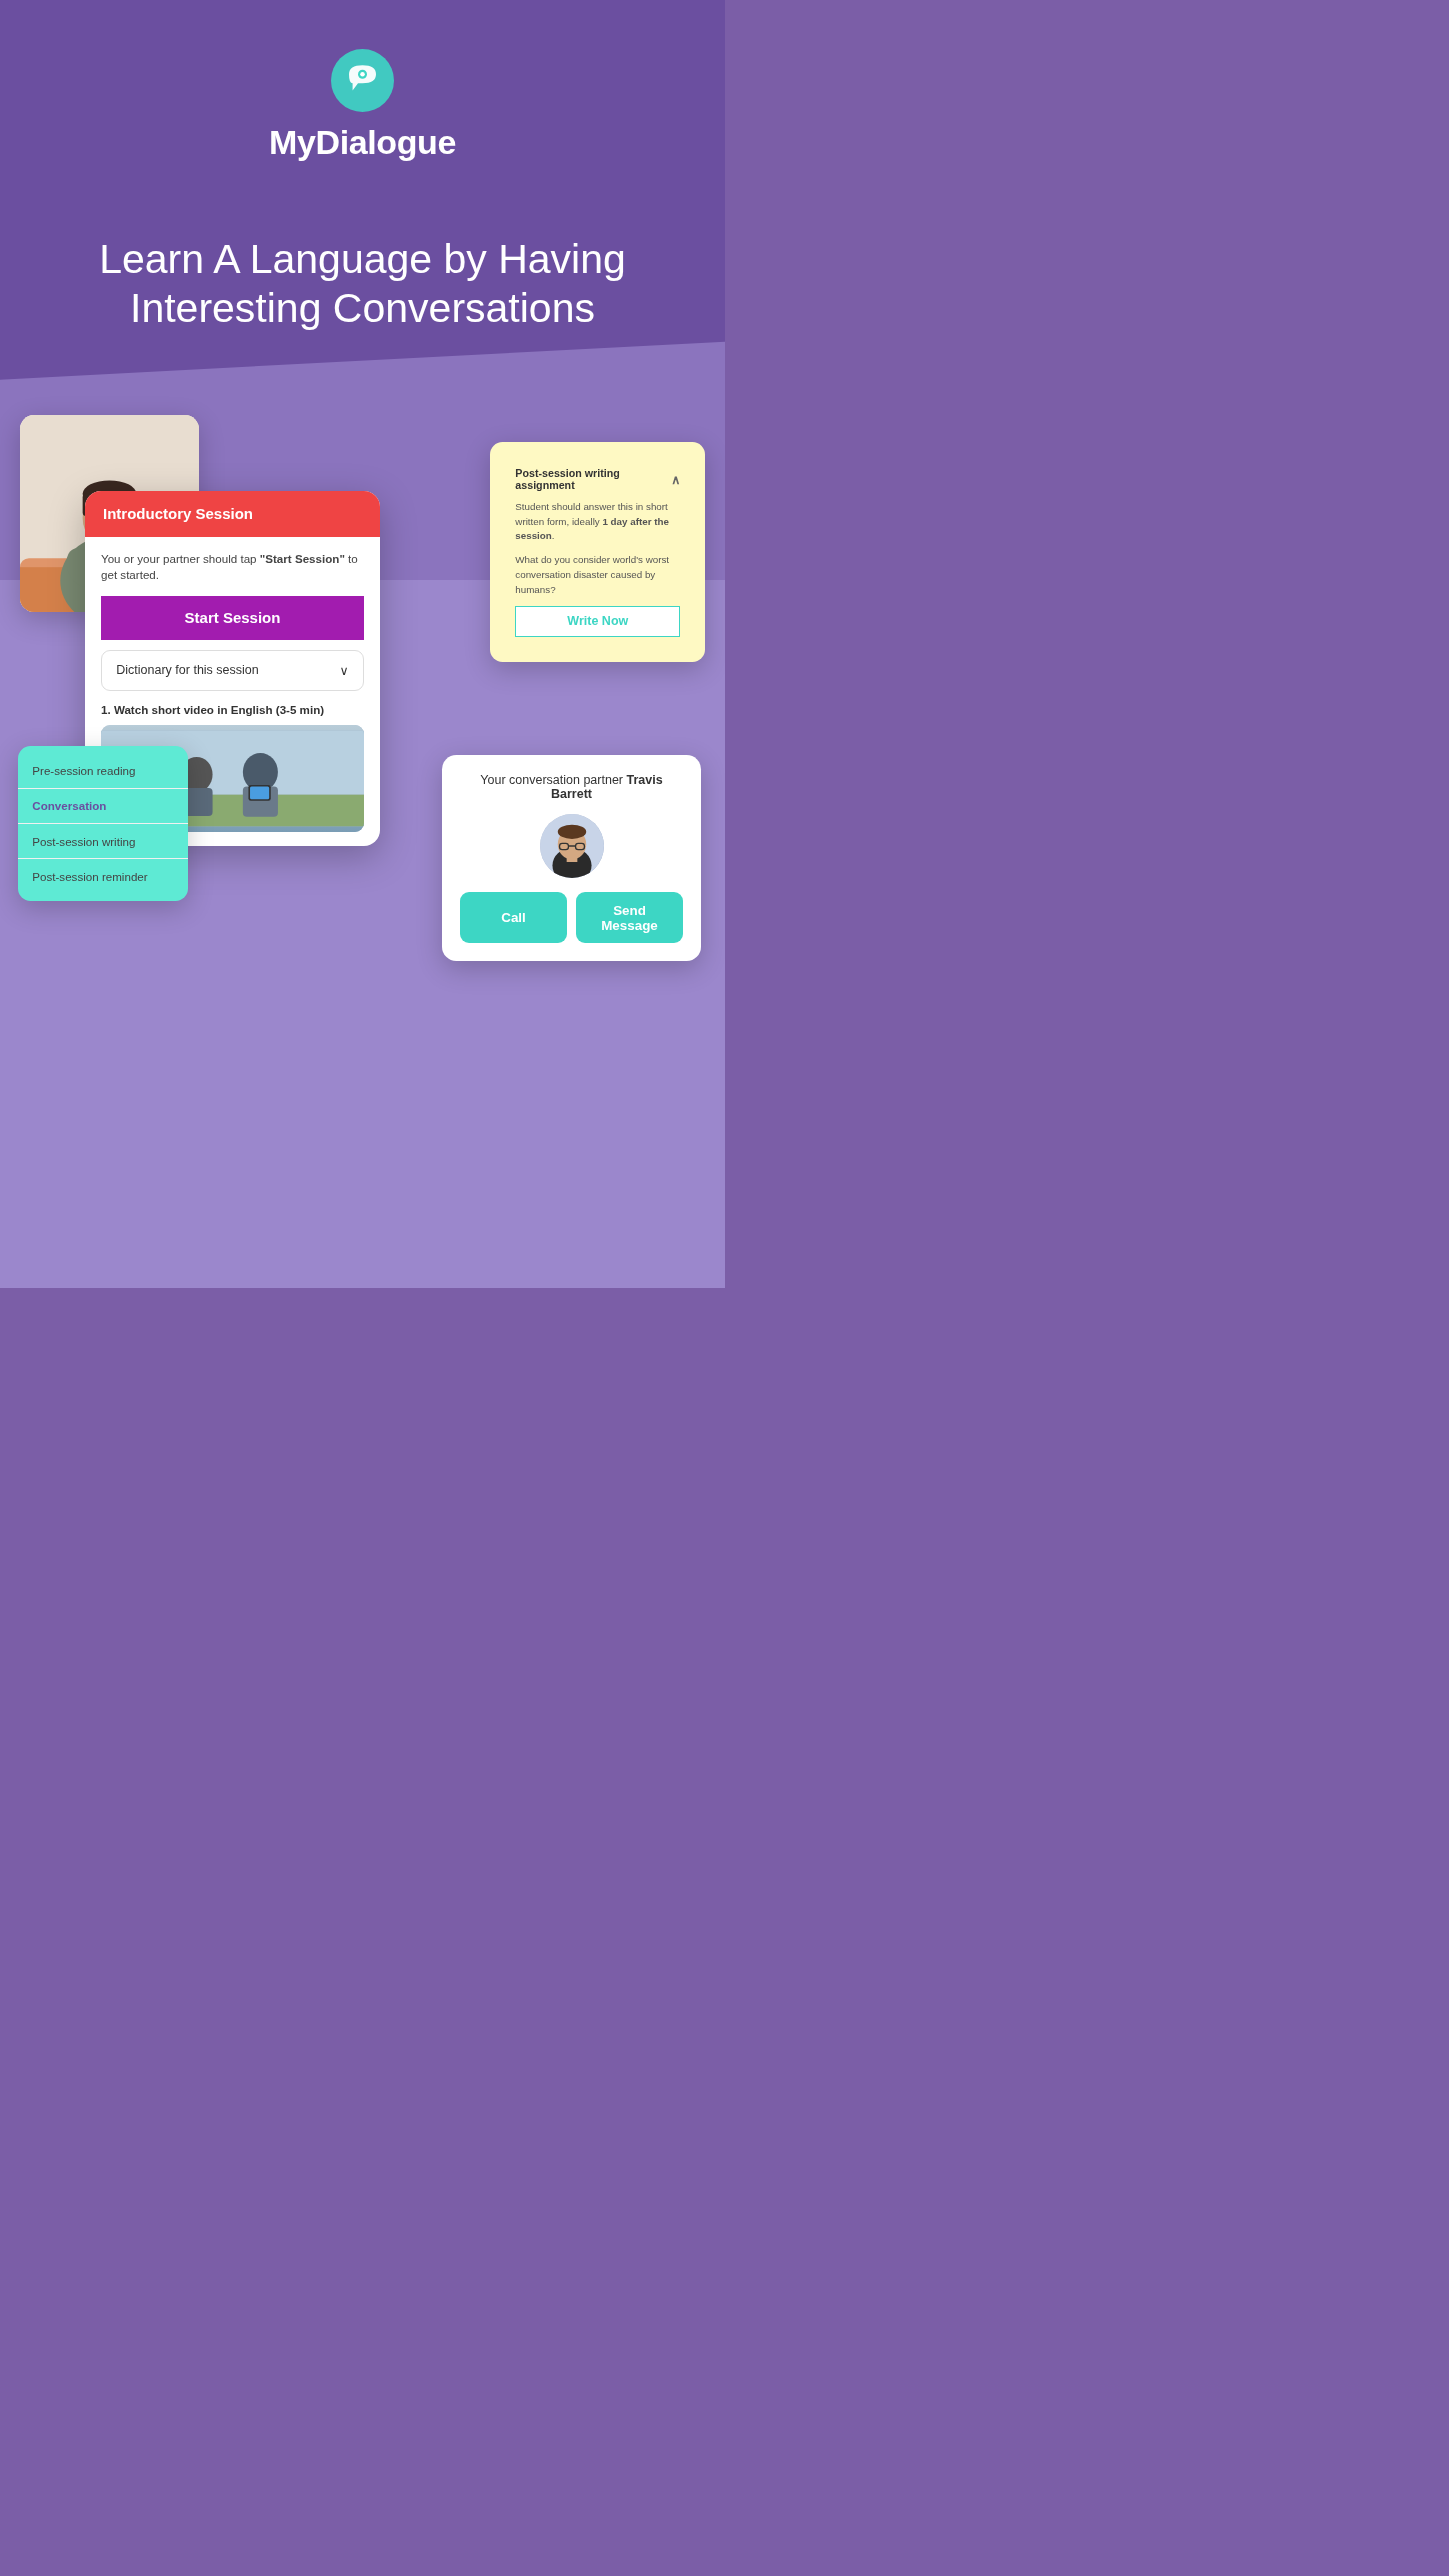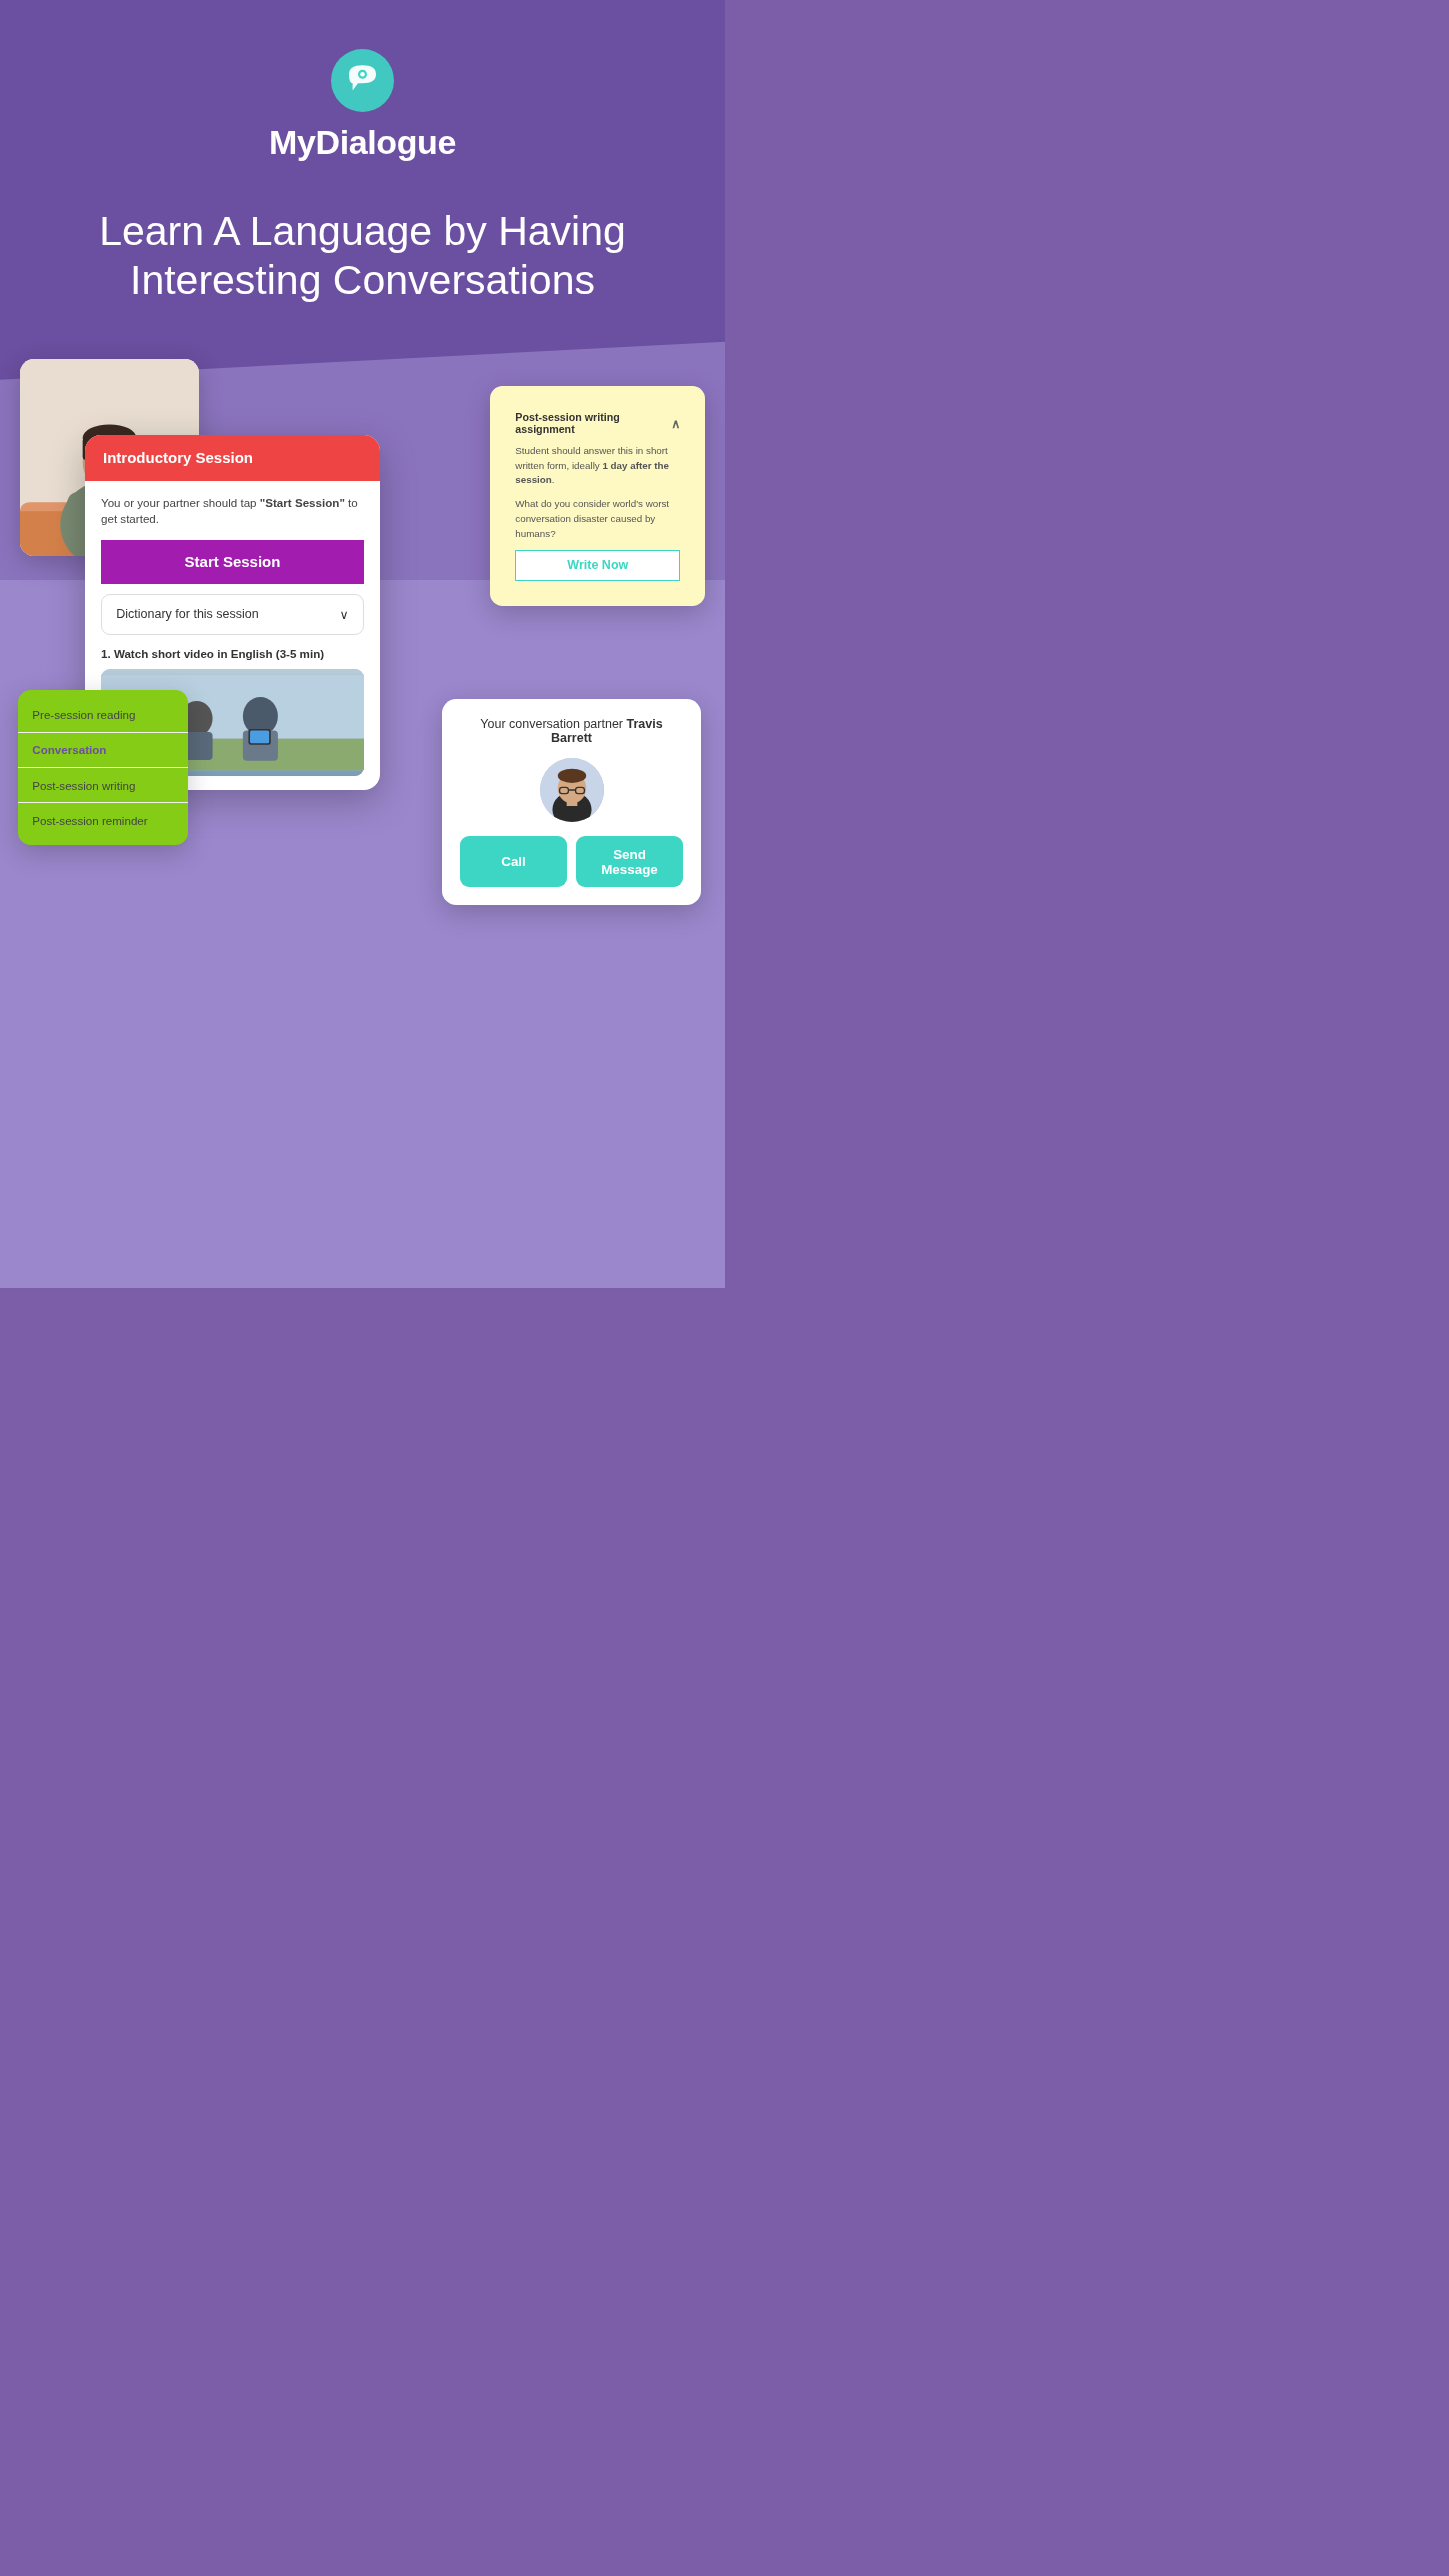--- a/index.html
+++ b/index.html
@@ -45,20 +45,21 @@
       border-radius: 0 0 50% 50% / 0 0 107px 107px;
       transform: rotate(-3deg);
     }
 
     .page-content {
       position: relative;
       z-index: 1;
       display: flex;
       flex-direction: column;
       align-items: center;
+      gap: 28px;
     }
 
     
     .header {
       display: flex;
       flex-direction: column;
       align-items: center;
       padding-top: 49px;
       padding-bottom: 18px;
     }
@@ -263,21 +264,21 @@
       cursor: pointer;
       text-align: center;
     }
 
     
     .menu-card {
       position: absolute;
       left: 18px;
       top: 340px;
       width: 170px;
-      background: #84cc16;
+      background: #5eead4;
       border-radius: 12.5px;
       overflow: hidden;
       box-shadow: 0 7.2px 27px rgba(0,0,0,0.2);
       padding: 7.2px 0;
     }
     .menu-item {
       padding: 10.7px 14.3px;
       font-size: 11.6px;
       color: #444;
       border-bottom: 0.9px solid #f0f0f0;

